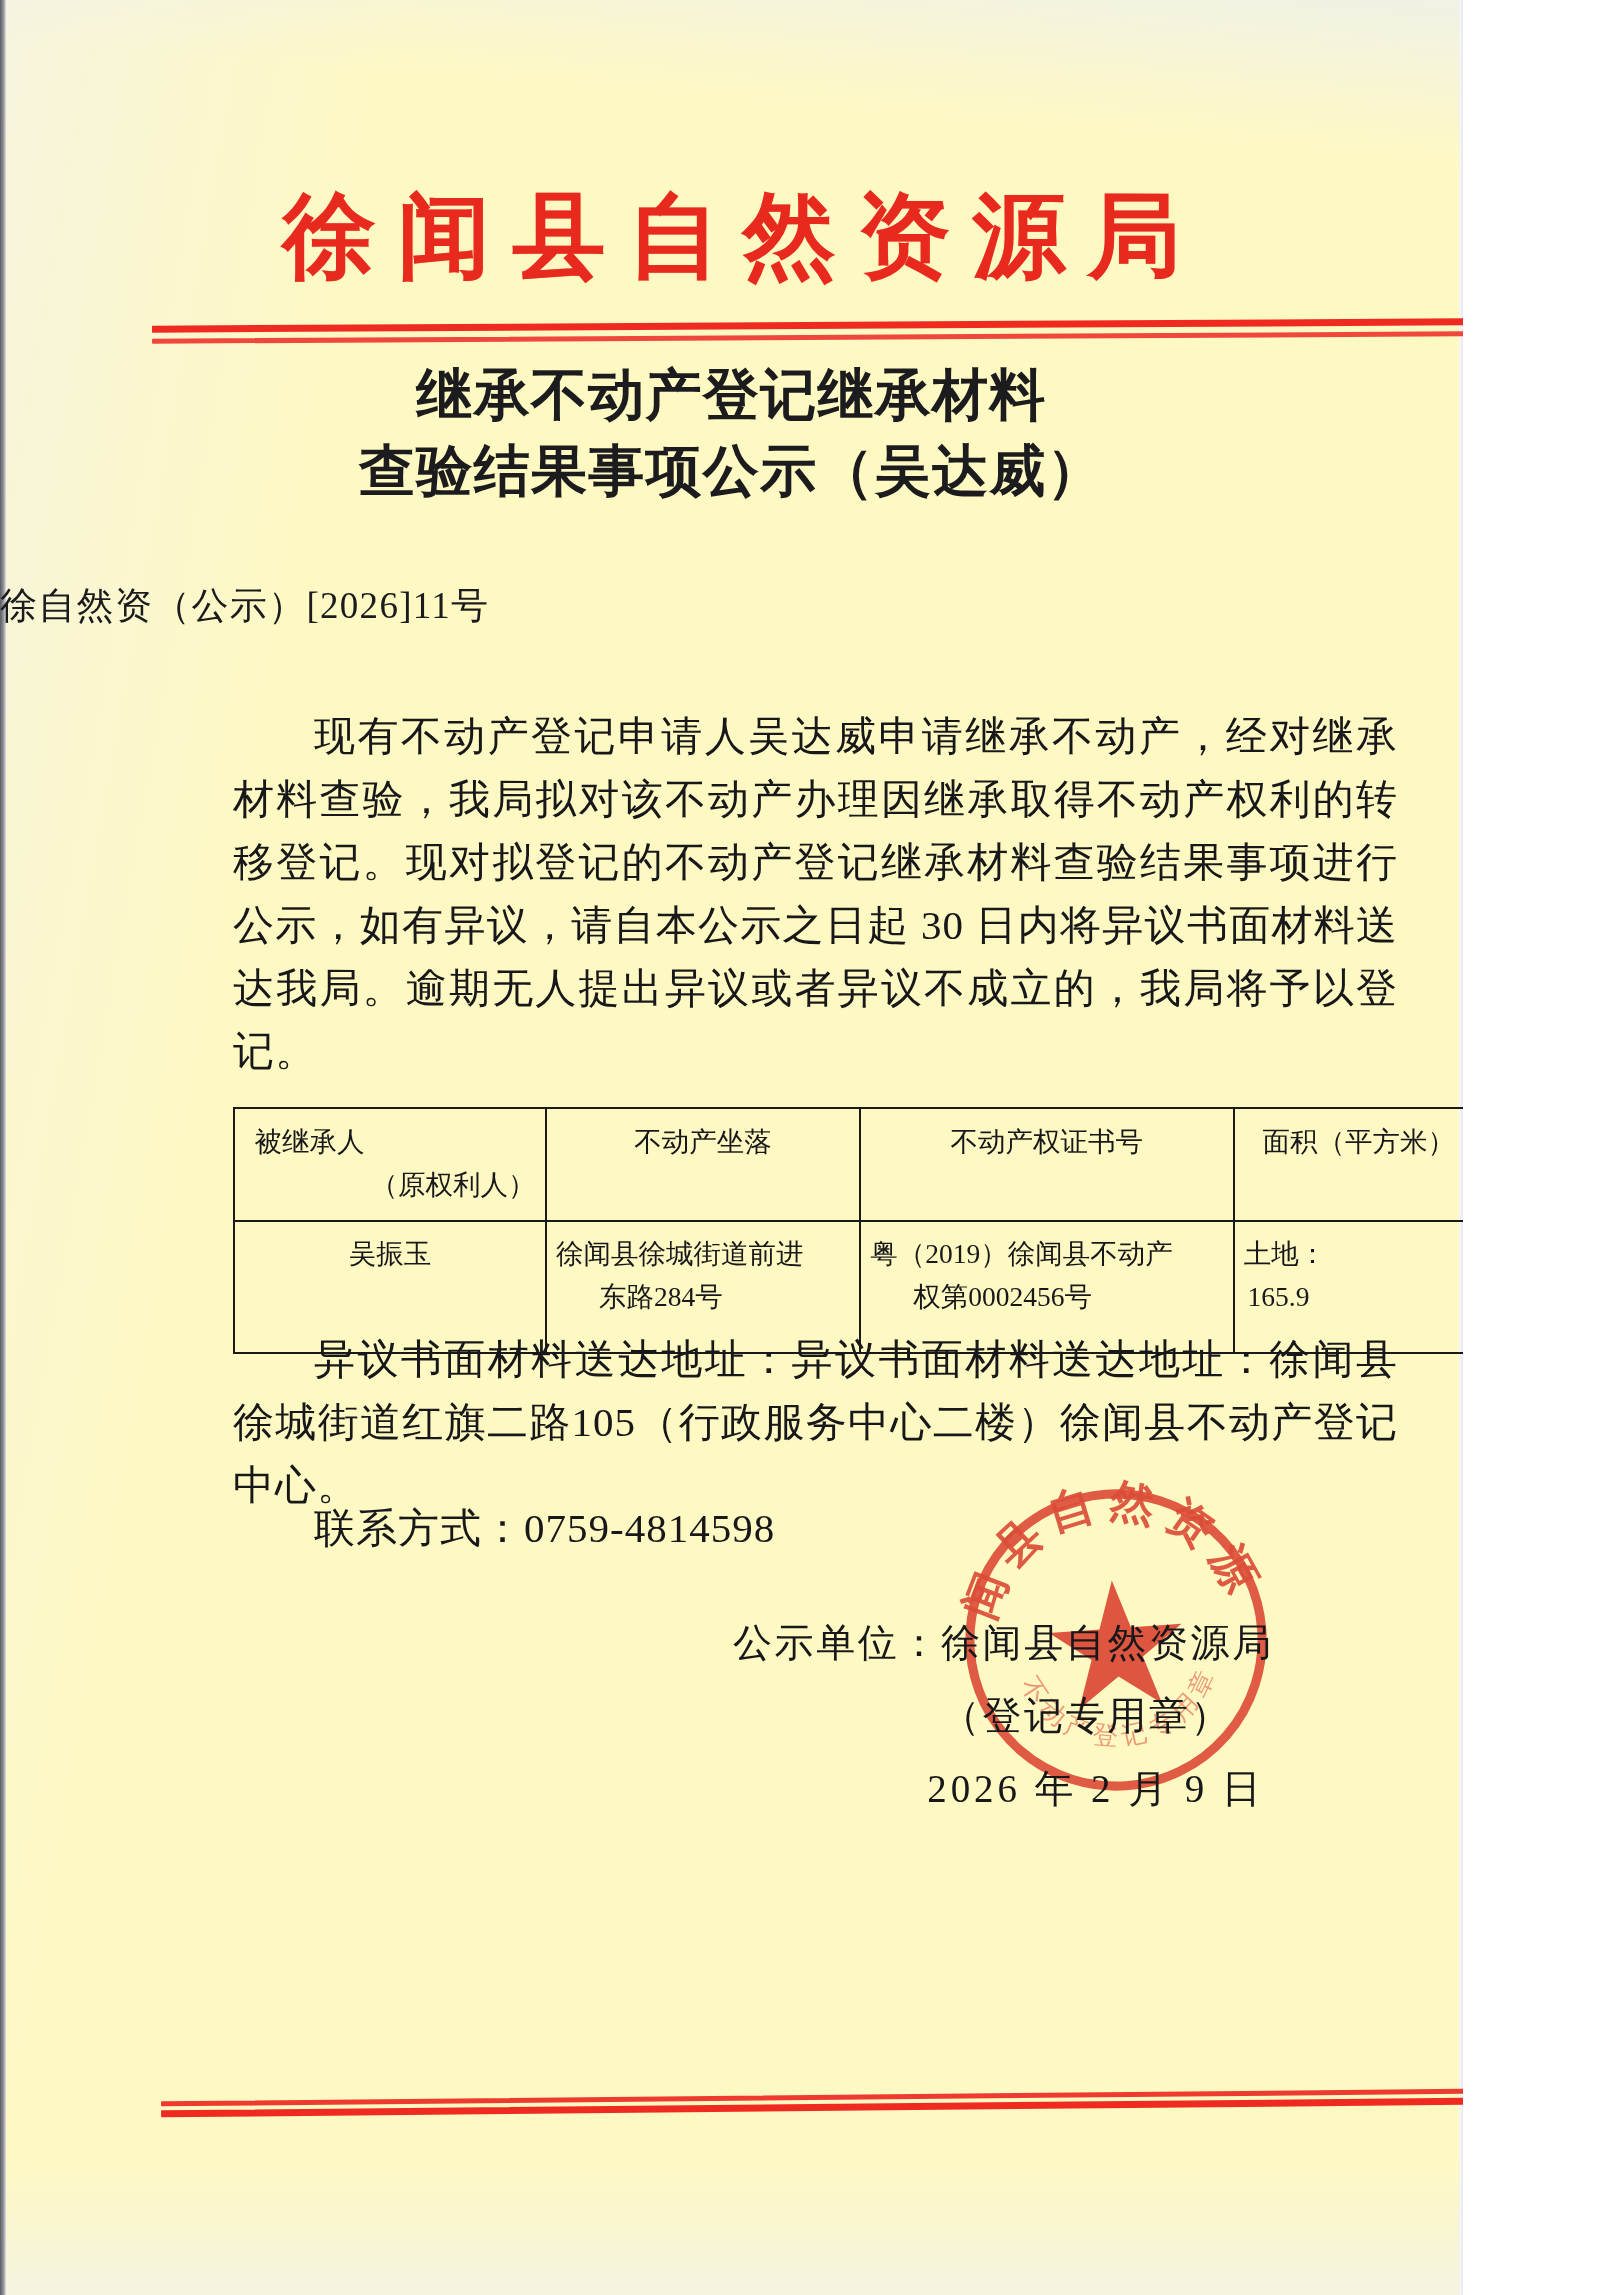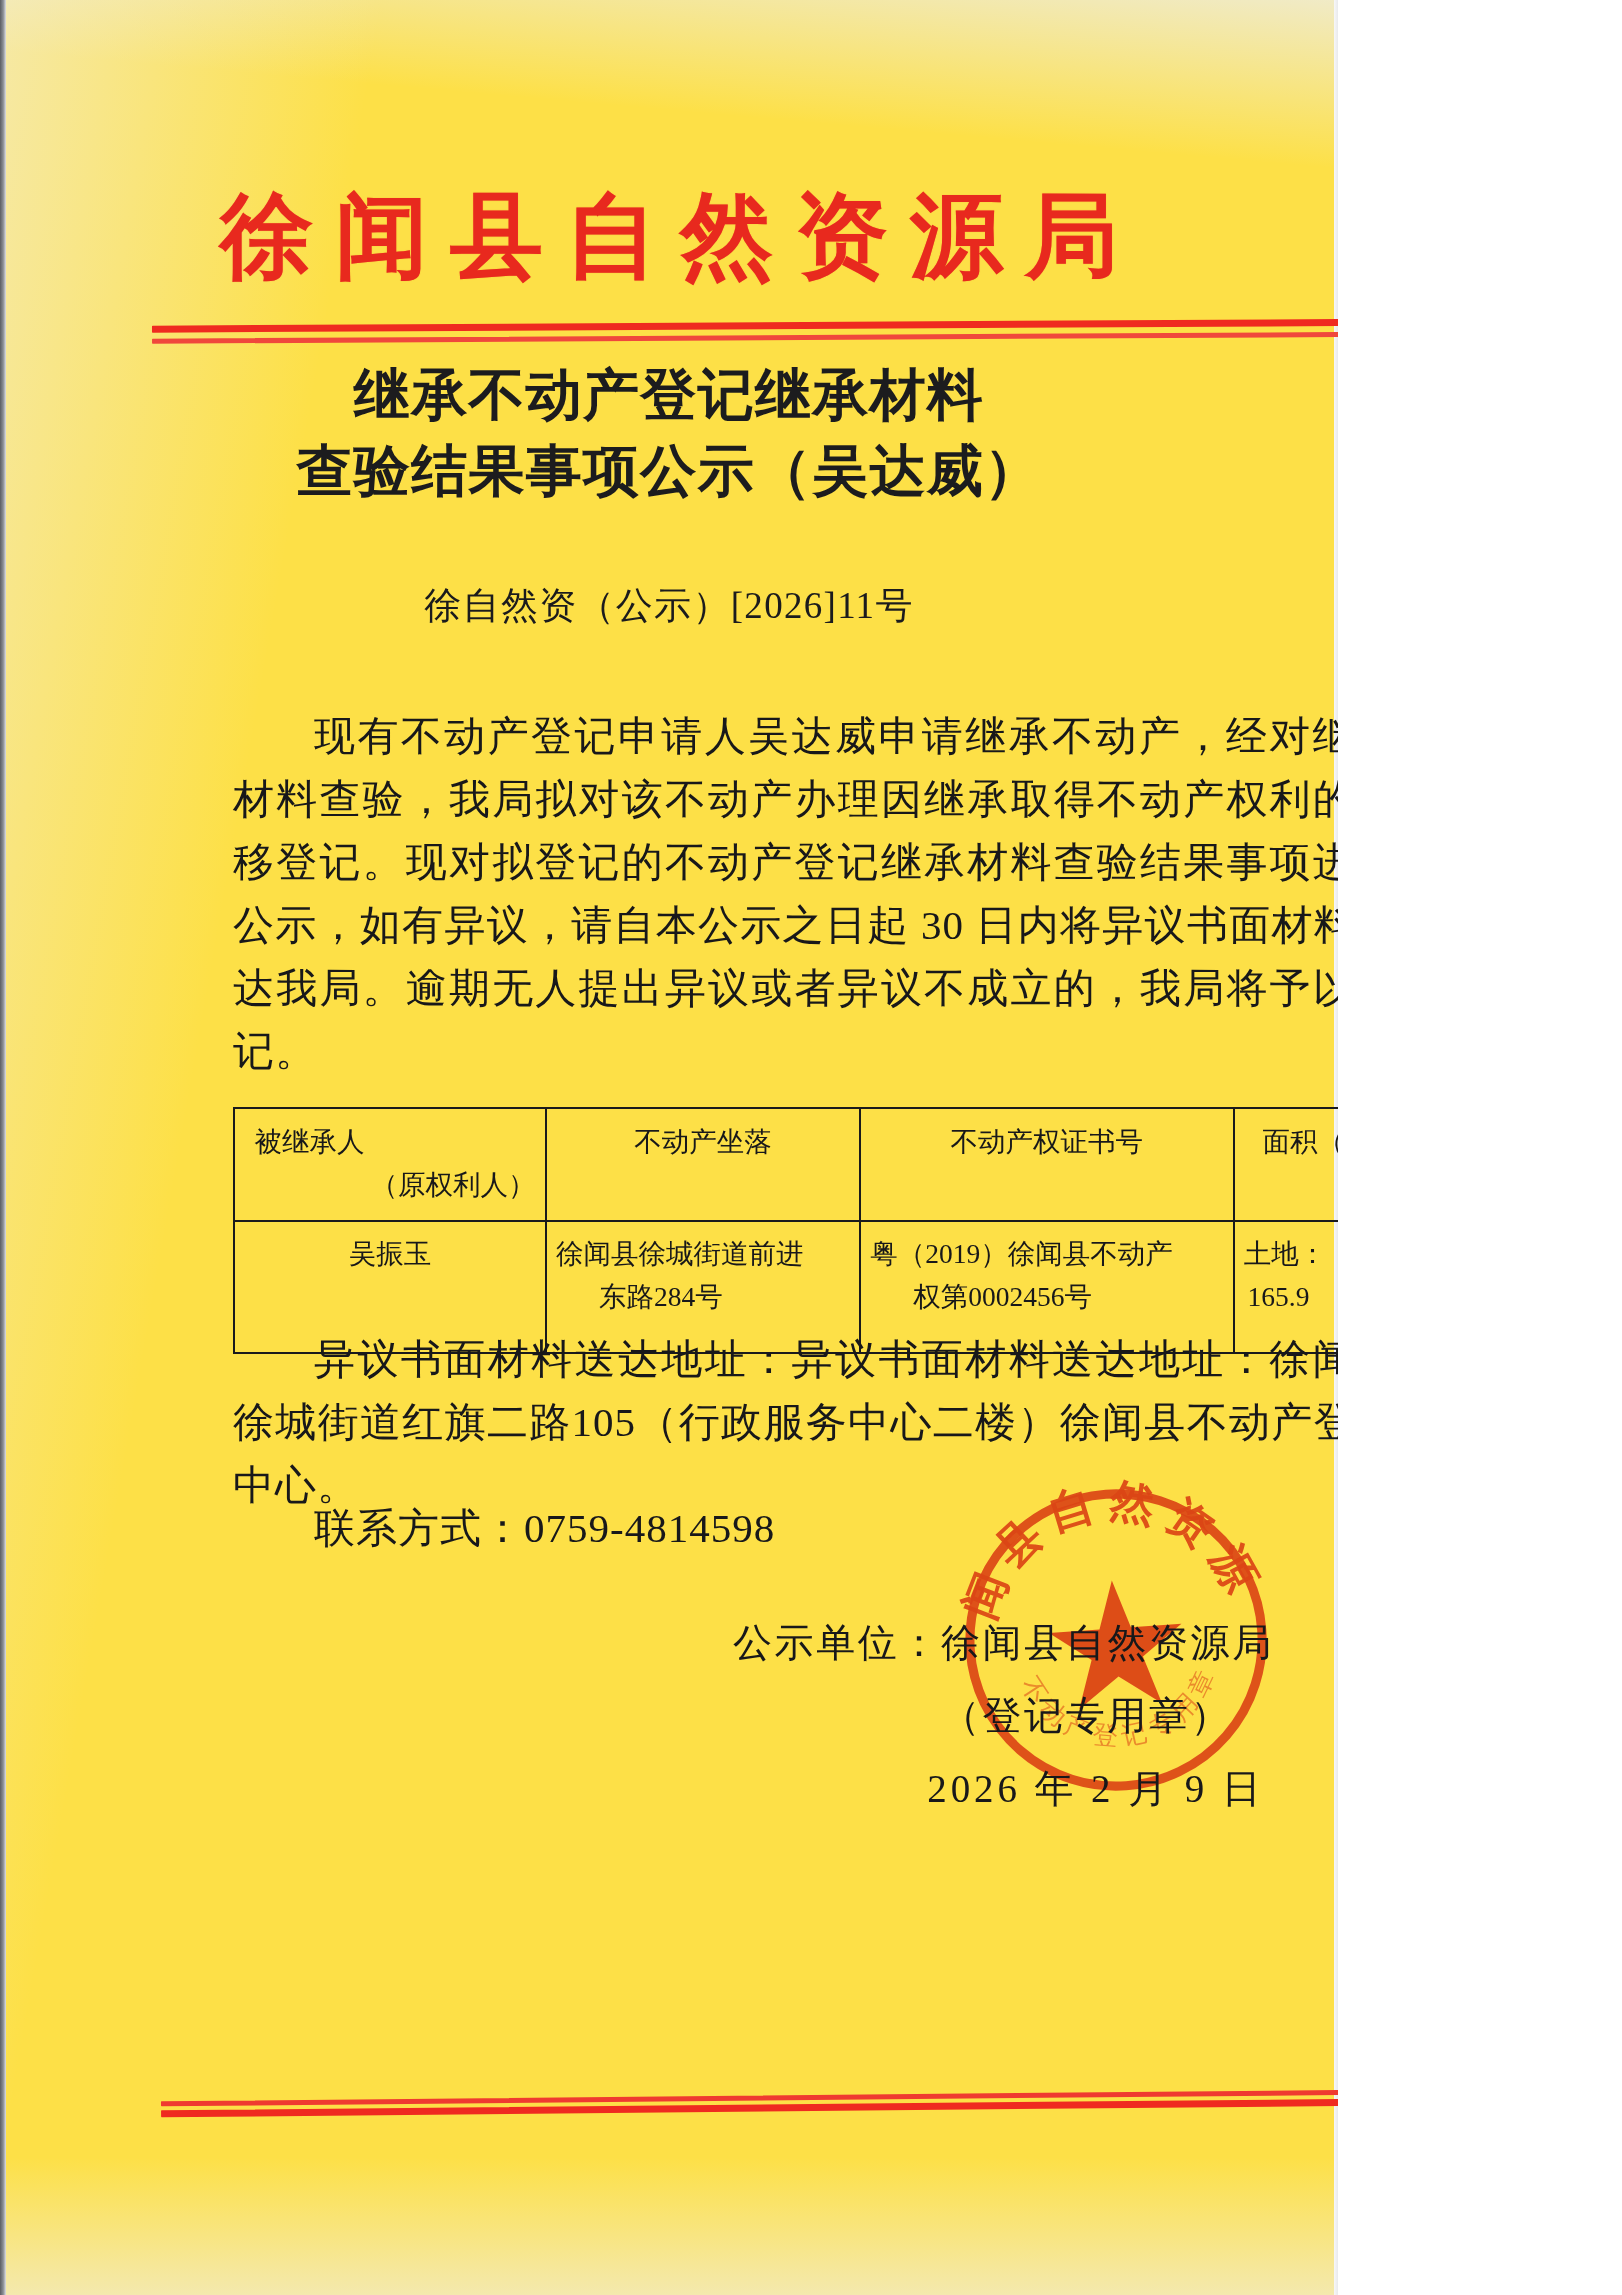--- a/index.html
+++ b/index.html
@@ -2,23 +2,23 @@
 <html style="font-size:10.5px"><head>
 <meta charset="utf-8">
 <style>
   html, body {
     margin: 0;
     padding: 0;
     background: #ffffff;
   }
   .page {
     position: relative;
-    width: 1338px;
+    width: 1463px;
     height: 2295px;
-    background: #fde047;
+    background: #fef9c3;
     overflow: hidden;
     font-family: "Liberation Serif", "DejaVu Serif", serif;
   }
   
   .paper-tint {
     position: absolute;
     inset: 0;
     background:
       linear-gradient(100deg, rgba(240,240,243,0.55) 0%, rgba(255,255,255,0) 22%),
       linear-gradient(185deg, rgba(236,238,241,0.75) 0%, rgba(255,255,255,0) 7%),
@@ -104,21 +104,21 @@
     font-weight: bold;
     font-size: 56px;
     line-height: 76px;
     color: #1c1c1e;
     letter-spacing: 1.3px;
   }
   .doc-number {
     position: absolute;
     left: 0; right: 0;
     top: 581px;
-    text-align: center;
+    text-align: left;
     font-size: 37px;
     color: #1b1b1d;
     letter-spacing: 1.3px;
   }
 
   
   .body-block {
     position: absolute;
     left: 233px;
     top: 705px;

